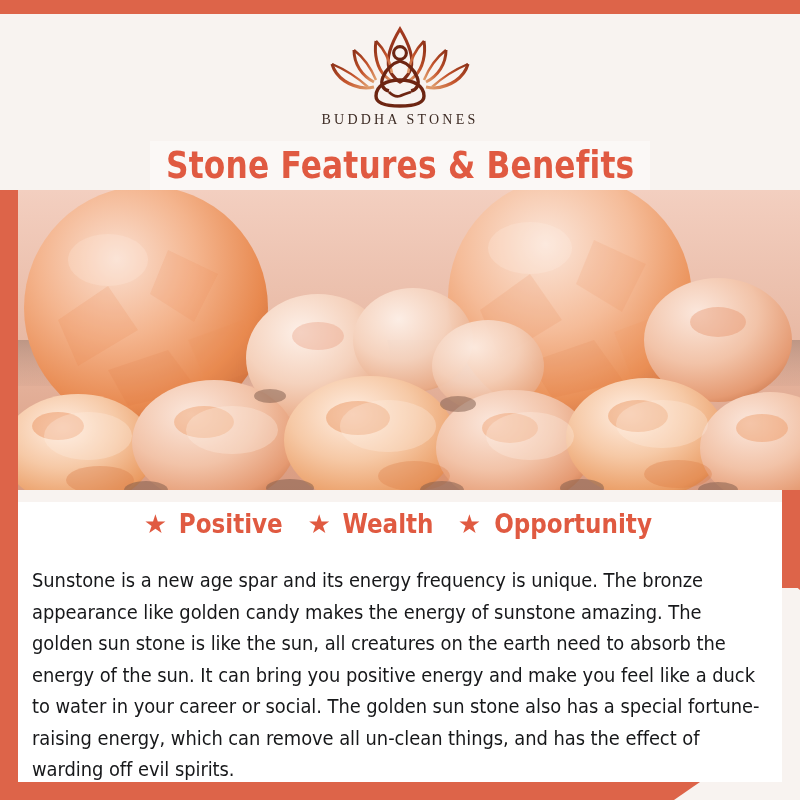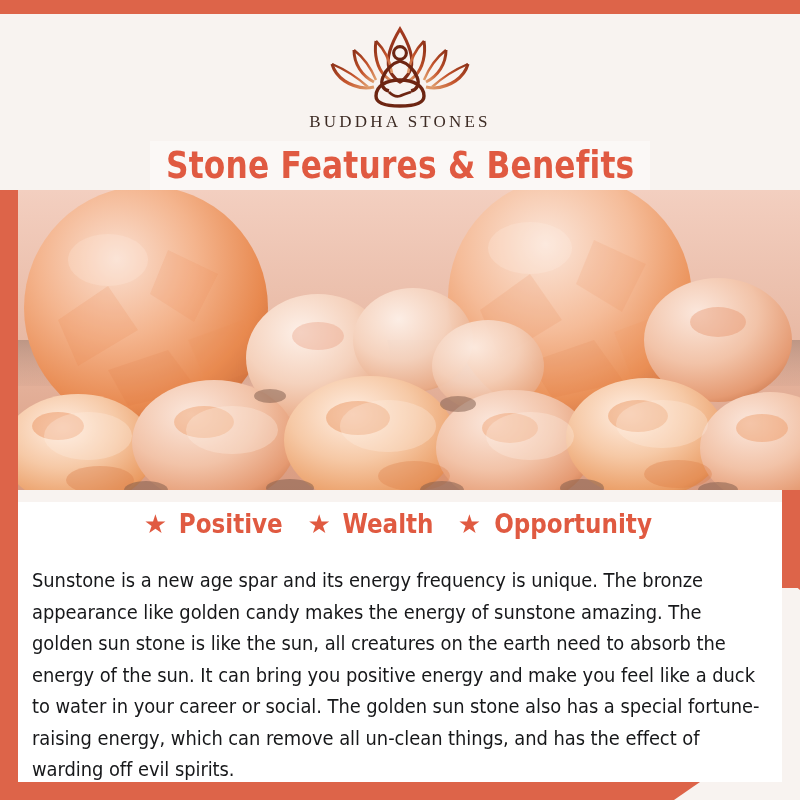--- a/index.html
+++ b/index.html
@@ -48,21 +48,21 @@
   }
   .logo-wrap {
     position:absolute;
     top:10px; left:0; width:800px;
     display:flex; flex-direction:column; align-items:center;
   }
   .logo-mark { width:180px; height:86px; display:block; }
   .brand-name {
     margin-top:2px;
     font-family:"Liberation Serif", serif;
-    font-size:17px;
+    font-size:14px;
     letter-spacing:3.2px;
     color:#3d2b24;
     font-weight:400;
   }
 
   
   .title-plate {
     position:absolute;
     top:141px; left:150px; width:500px; height:49px;
     background:#fbf8f6;

